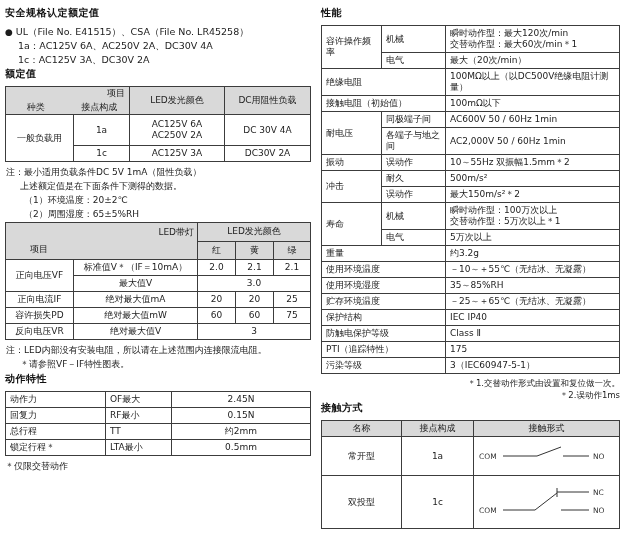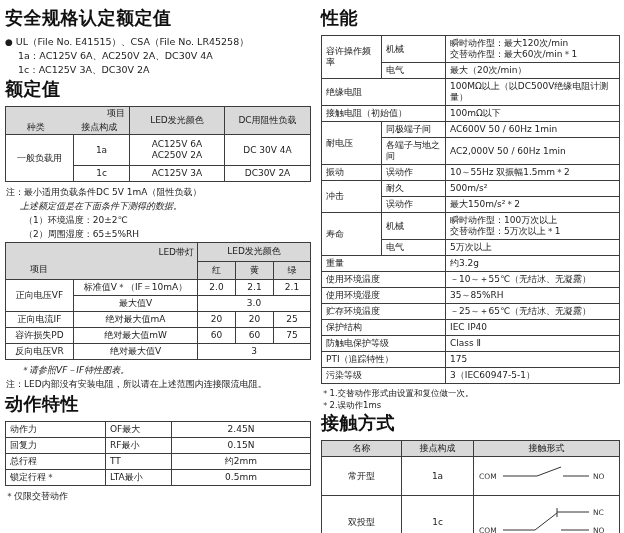--- a/index.html
+++ b/index.html
@@ -1,20 +1,20 @@
 <!DOCTYPE html>
 <html><head>
 <meta charset="utf-8">
 <style>
   html,body{margin:0;padding:0;background:#ffffff;}
   body{width:624px;height:533px;font-family:"DejaVu Sans","Liberation Sans",sans-serif;color:#1c1c1c;-webkit-font-smoothing:antialiased;}
   .page{position:relative;width:624px;height:533px;overflow:hidden;background:#fff;}
   .col-left{position:absolute;left:5px;top:6px;width:306px;}
   .col-right{position:absolute;left:321px;top:6px;width:299px;}
-  h2.sec{font-size:18px;font-weight:bold;color:#111;margin:0 0 5px 0;letter-spacing:.5px;}
+  h2.sec{font-size:10px;font-weight:bold;color:#111;margin:0 0 5px 0;letter-spacing:.5px;}
   .mt{margin-top:13px;}
   
   .bullets{font-size:9.5px;line-height:14px;margin:2px 0 0 0;}
   .bullets .b-line{display:flex;align-items:flex-start;}
   .bullets .dot{font-size:9px;margin-right:3px;line-height:14px;}
   .bullets .ind{padding-left:13px;}
   
   table{border-collapse:collapse;width:100%;table-layout:fixed;}
   td{border:1px solid #3c3c3c;font-size:9px;line-height:11px;padding:2px 3px;vertical-align:middle;}
   .hdr{background:#d9d9d9;}
@@ -24,23 +24,23 @@
   .corner{padding:1px 4px;}
   .corner .c-top{text-align:right;display:block;}
   .corner .c-bot{display:flex;justify-content:space-between;margin-top:3px;gap:12px;}
   .corner .c-bot span{flex:1;text-align:center;}
   .led-corner{height:32px;padding-left:24px;}
   .led-corner .c-top{text-align:right;display:block;}
   .led-corner .c-bot-l{text-align:left;display:block;margin-top:6px;}
   
   .note{font-size:9px;line-height:13px;margin-top:4px;}
   .note .n-line{margin:1px;}
-  .note .n-ind1{padding-left:14px;font-style:italic;}
+  .note .n-ind1{padding-left:14px;}
   .note .n-ind2{padding-left:18px;}
-  .fnote{font-size:8.5px;line-height:12px;margin-top:3px;}
+  .fnote{font-size:8.5px;line-height:12px;margin-top:3px;text-align:right;}
   
   .ratings-h td{height:26px;}
   .perf-2l td{height:22px;}
   .contact-r1 td{height:34px;}
   .contact-r2 td{height:48px;}
   svg.sw{display:block;margin:0 auto;}
   svg.sw line{stroke:#333;stroke-width:1;fill:none;}
   svg.sw text{font-size:7.5px;fill:#333;font-family:"DejaVu Sans","Liberation Sans",sans-serif;}
 </style>
 </head>
@@ -150,22 +150,22 @@
         <td class="tc">75</td>
       </tr>
       <tr>
         <td class="tc">反向电压VR</td>
         <td class="tc">绝对最大值V</td>
         <td colspan="3" class="tc">3</td>
       </tr>
     </tbody>
       </table>
     <div class="note">
+      <div class="n-line">注：LED内部没有安装电阻，所以请在上述范围内连接限流电阻。</div>
       <div class="n-line n-ind1">＊请参照VF－IF特性图表。</div>
-      <div class="n-line">注：LED内部没有安装电阻，所以请在上述范围内连接限流电阻。</div>
     </div>
 
     <h2 class="sec mt">动作特性</h2>
     <table>
       <colgroup>
           <col style="width:100px">
           <col style="width:66px">
           <col style="width:139px">
         </colgroup>
       <tbody>

